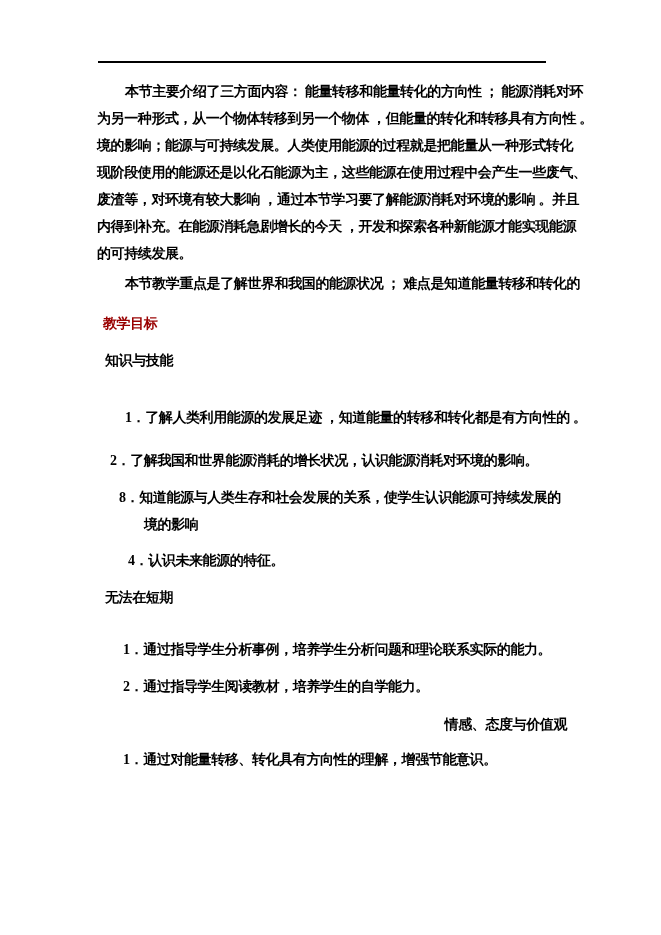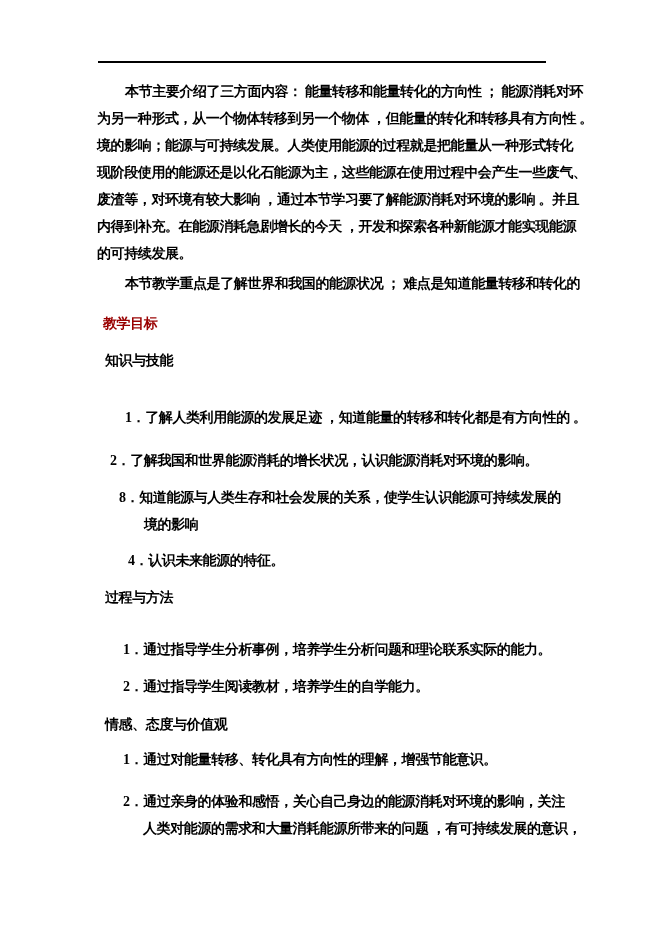--- a/index.html
+++ b/index.html
@@ -81,32 +81,28 @@
         <div class="line" style="padding-left: 13px;">2．了解我国和世界能源消耗的增长状况，认识能源消耗对环境的影响。</div>
       </div>
       <div class="block list-item" style="margin-top: 10px;">
         <div class="line" style="padding-left: 22px;">8．知道能源与人类生存和社会发展的关系，使学生认识能源可持续发展的</div>
         <div class="line" style="padding-left: 47px;">境的影响</div>
       </div>
       <div class="block list-item" style="margin-top: 9px;">
         <div class="line" style="padding-left: 31px;">4．认识未来能源的特征。</div>
       </div>
       <div class="block subheading" style="margin-top: 10px;">
-        <div class="line" style="padding-left: 8px;">过程与方法</div>
+        <div class="line" style="padding-left: 8px;">无法在短期</div>
       </div>
       <div class="block list-item" style="margin-top: 25px;">
         <div class="line" style="padding-left: 26px;">1．通过指导学生分析事例，培养学生分析问题和理论联系实际的能力。</div>
       </div>
       <div class="block list-item" style="margin-top: 10px;">
         <div class="line" style="padding-left: 26px;">2．通过指导学生阅读教材，培养学生的自学能力。</div>
       </div>
       <div class="block subheading" style="margin-top: 11px;">
-        <div class="line" style="padding-left: 8px;">情感、态度与价值观</div>
+        <div class="line" style="padding-left: 8px; text-align: right;">情感、态度与价值观</div>
       </div>
       <div class="block list-item" style="margin-top: 8px;">
         <div class="line" style="padding-left: 26px;">1．通过对能量转移、转化具有方向性的理解，增强节能意识。</div>
-      </div>
-      <div class="block list-item" style="margin-top: 15px;">
-        <div class="line" style="padding-left: 26px;">2．通过亲身的体验和感悟，关心自己身边的能源消耗对环境的影响，关注</div>
-        <div class="line" style="padding-left: 46px;">人类对能源的需求和大量消耗能源所带来的问题 ，有可持续发展的意识，</div>
       </div>
     </div>
 </div>
 
 </body></html>

